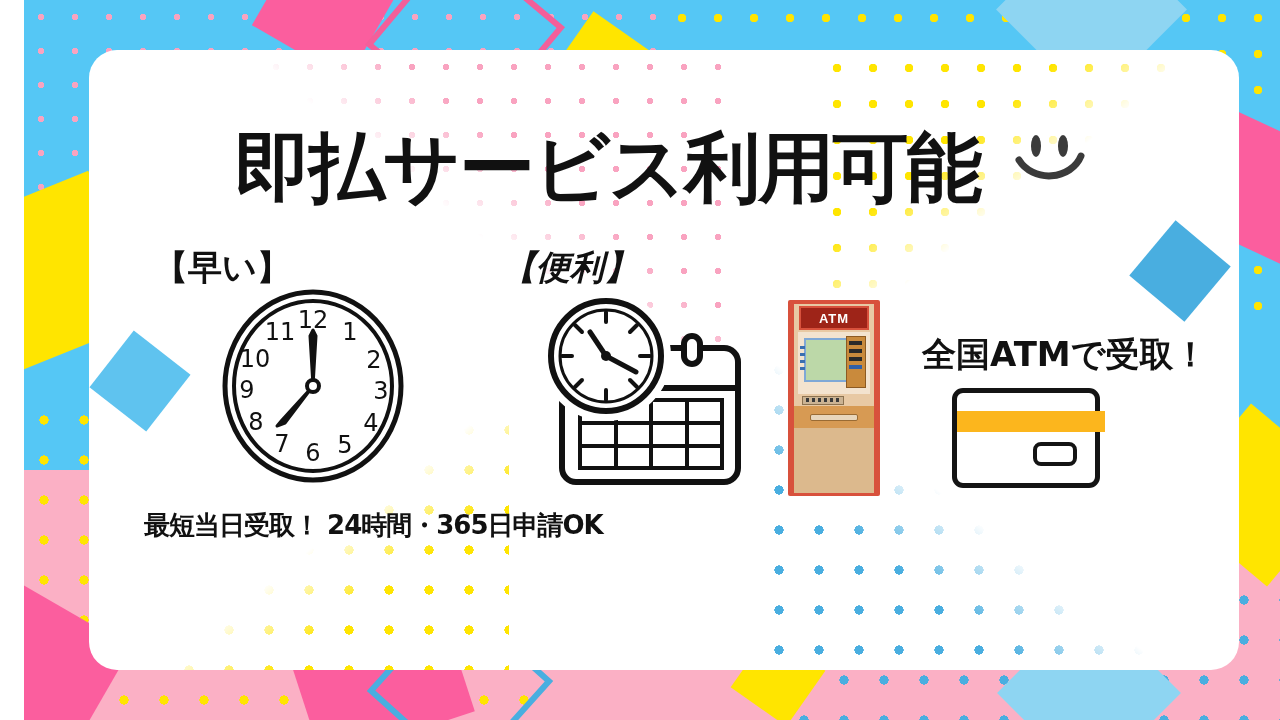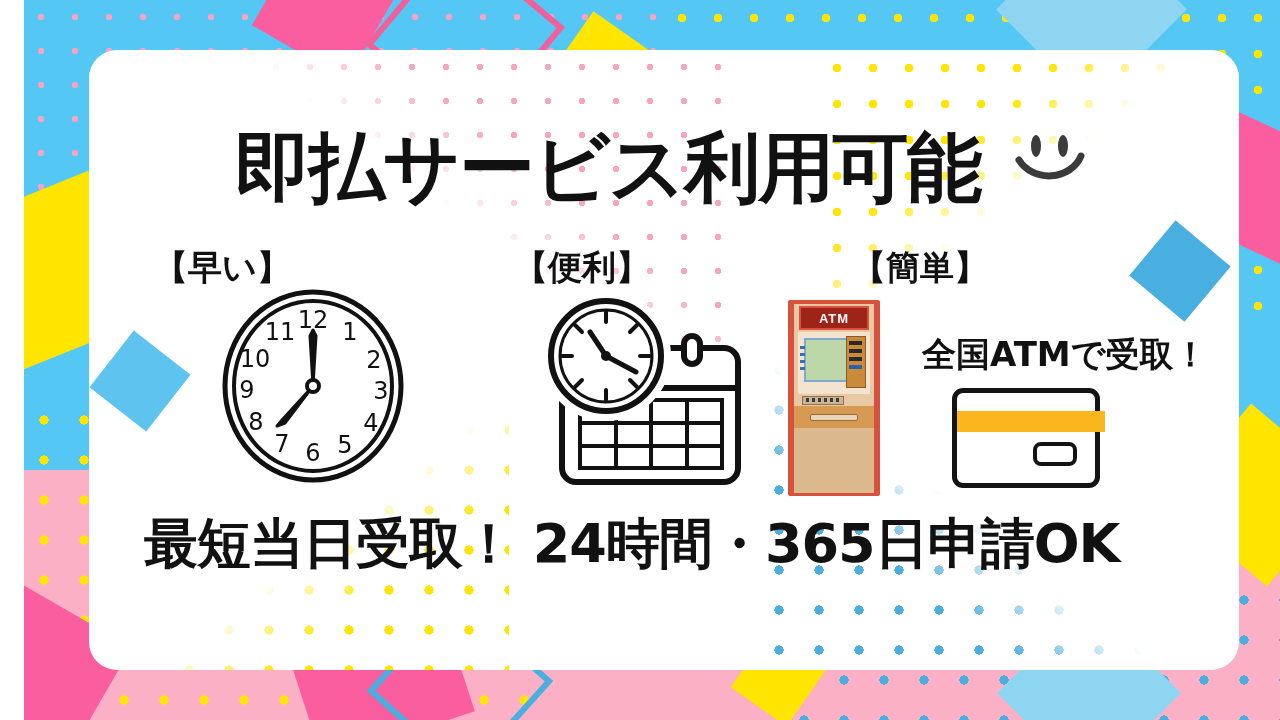--- a/index.html
+++ b/index.html
@@ -160,42 +160,42 @@
   }
   .feature-label {
     position: absolute;
     font-size: 34px;
     font-weight: 700;
     color: #111111;
     white-space: nowrap;
     font-family: "DejaVu Sans", "Liberation Sans", sans-serif;
   }
   .fl-1 { left: 130px; font-family: Liberation Serif, serif; }
-  .fl-2 { left: 490px; }
+  .fl-2 { left: 478px; font-style: italic; }
   .fl-3 { left: 828px; }
 
   .clock-wrap  { position: absolute; left: 198px; top: 288px; }
   .calcl-wrap  { position: absolute; left: 512px; top: 296px; }
   .atm-wrap    { position: absolute; left: 764px; top: 300px; }
   .card-wrap   { position: absolute; left: 928px; top: 388px; }
 
   .atm-text {
     position: absolute;
     left: 898px; top: 332px;
     font-size: 34px;
     font-weight: 700;
     color: #111111;
     white-space: nowrap;
     font-family: "DejaVu Sans", "Liberation Sans", sans-serif;
   }
 
   .bottom-text {
     position: absolute;
     left: 120px; top: 508px;
-    font-size: 54px;
+    font-size: 26px;
     font-weight: 700;
     color: #111111;
     white-space: nowrap;
     letter-spacing: -1px;
     font-family: "DejaVu Sans", "Liberation Sans", sans-serif;
   }
 
   
   .atm { position: relative; width: 92px; height: 196px; }
   .atm-frame {
@@ -327,21 +327,20 @@
           <ellipse cx="25" cy="16" rx="5" ry="11" fill="#3b3b3b"></ellipse>
           <ellipse cx="52" cy="16" rx="5" ry="11" fill="#3b3b3b"></ellipse>
           <path d="M8 30 A34 30 0 0 0 70 26" fill="none" stroke="#3b3b3b" stroke-width="7" stroke-linecap="round"></path>
         </svg>
       </span>
     </div>
 
     <div class="feature-labels">
       <div class="feature-label fl-1">【早い】</div>
       <div class="feature-label fl-2">【便利】</div>
-      <div class="feature-label fl-3">【簡単】</div>
     </div>
 
     <div class="clock-wrap">
       <svg width="182" height="196" viewBox="0 0 182 196" aria-hidden="true">
         <ellipse cx="91" cy="98" rx="88" ry="94" fill="#fff" stroke="#111" stroke-width="5"></ellipse>
         <ellipse cx="91" cy="98" rx="79" ry="85" fill="#fff" stroke="#111" stroke-width="4"></ellipse>
         <g fill="#111" font-family="DejaVu Sans, Liberation Sans, sans-serif" font-size="24" font-weight="400" text-anchor="middle">
           <text x="91" y="40">12</text>
           <text x="128" y="52">1</text>
           <text x="152" y="80">2</text>

